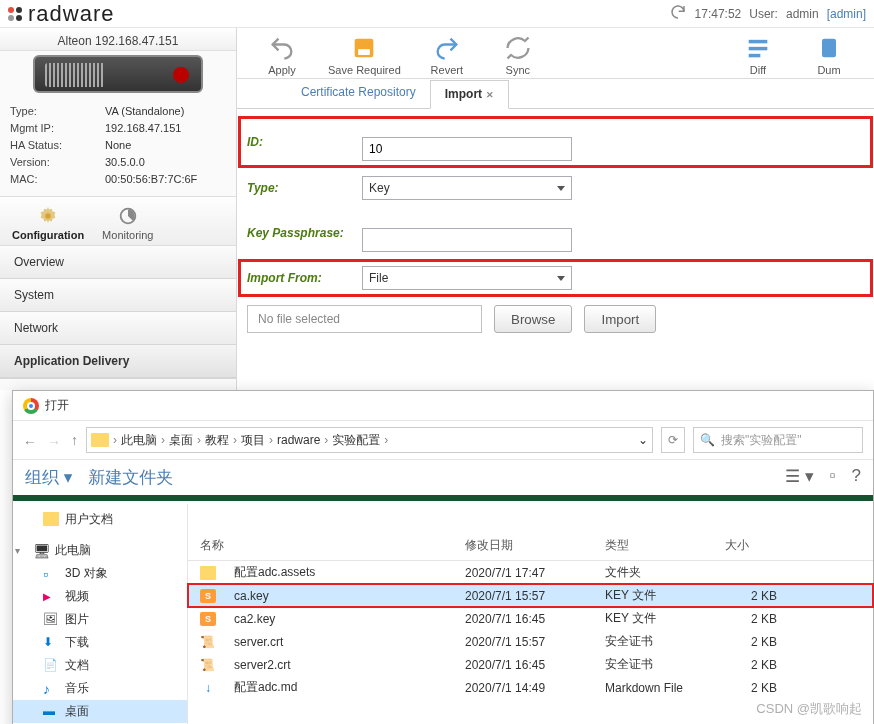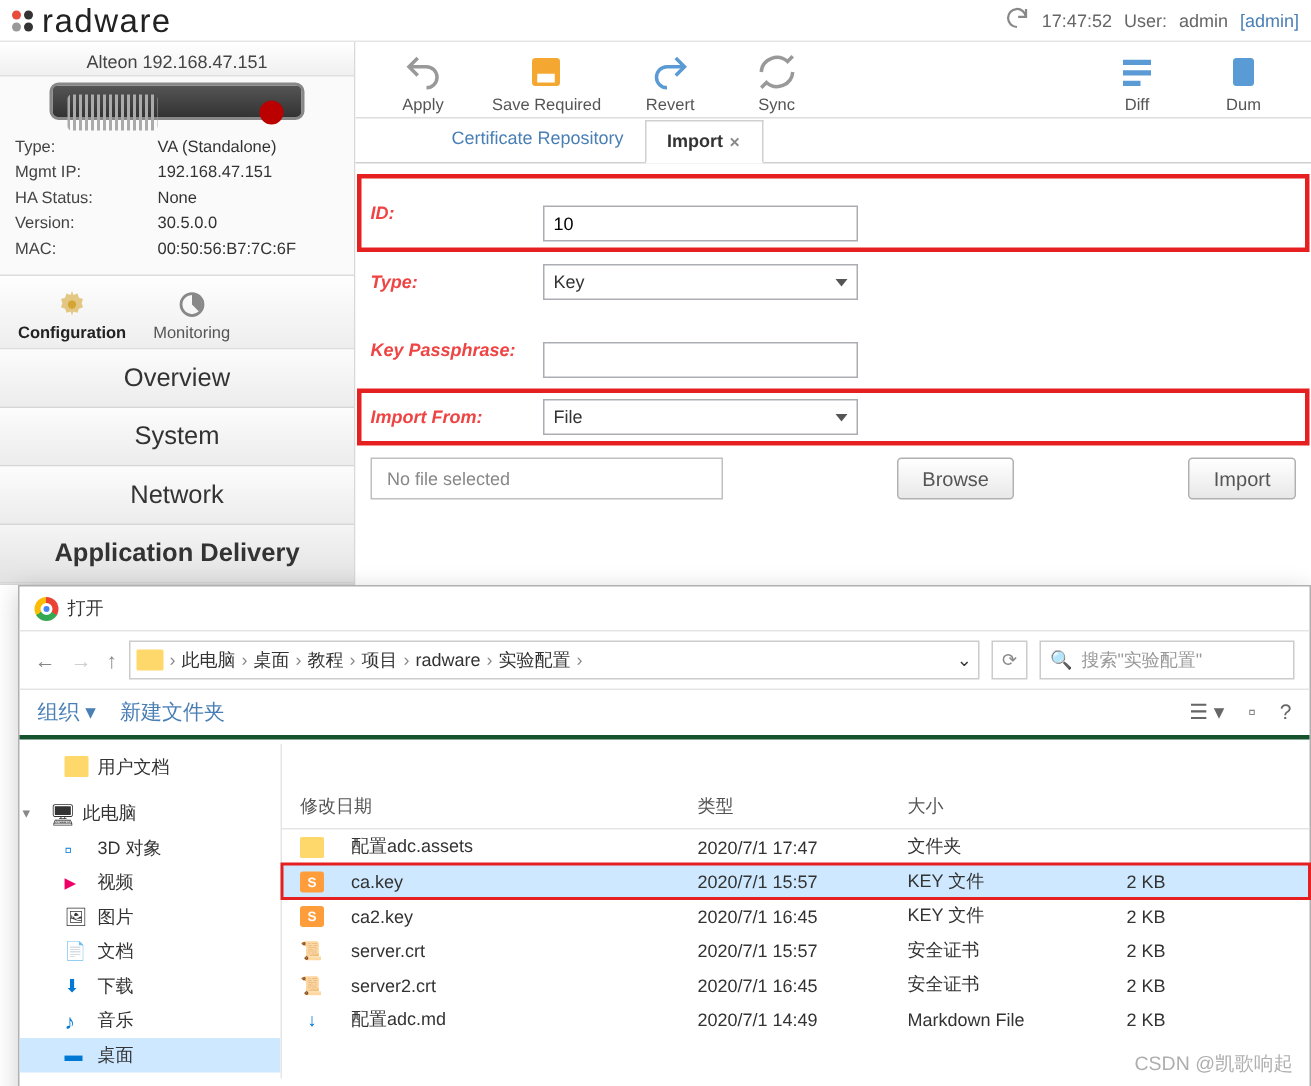--- a/index.html
+++ b/index.html
@@ -23,58 +23,58 @@
     .device-img::before { content:""; position:absolute; left:10px; top:6px; width:60px; height:24px; background:repeating-linear-gradient(90deg,#aaa 0 2px,transparent 2px 4px); border-radius:3px; }
     .device-img::after { content:""; position:absolute; right:12px; top:10px; width:16px; height:16px; background:#b00; border-radius:50%; }
     .info-table { padding: 6px 10px 8px; font-size: 11px; color: #333; }
     .info-row { display: flex; line-height: 17px; }
     .info-row .lbl { width: 95px; color: #444; }
     .mode-tabs { display: flex; gap: 18px; padding: 8px 12px 4px; background: linear-gradient(#fefefe,#eee); border-top: 1px solid #ddd; border-bottom: 1px solid #ddd; }
     .mode-tab { text-align: center; font-size: 11px; color: #555; cursor: pointer; }
     .mode-tab.active { color: #222; font-weight: bold; }
     .mode-tab .micon { width: 22px; height: 22px; margin: 0 auto 2px; }
     .nav-section { border-bottom: 1px solid #d6d6d6; }
-    .nav-item { padding: 9px 24px; background: linear-gradient(#fcfcfc,#ececec); cursor: pointer; font-size: 17px; color: #333; border-bottom: 1px solid #d6d6d6; text-align: center; }
+    .nav-item { padding: 9px 14px; background: linear-gradient(#fcfcfc,#ececec); cursor: pointer; font-size: 12px; color: #333; border-bottom: 1px solid #d6d6d6; }
     .nav-item.active { font-weight: bold; background: linear-gradient(#f5f5f5,#e2e2e2); }
     
     
     .content { flex: 1; background: #fff; position: relative; }
     .toolbar { display: flex; gap: 21px; padding: 6px 20px 2px; border-bottom: 1px solid #ddd; }
     .tbtn { text-align: center; font-size: 11px; color: #555; cursor: pointer; min-width: 50px; }
     .tbtn .ticon { width: 28px; height: 28px; margin: 0 auto 2px; }
     .subtabs { display: flex; padding-left: 50px; border-bottom: 1px solid #d0d0d0; line-height: 26px; font-size: 12px; }
     .subtab { padding: 0 14px; color: #4a7fb5; cursor: pointer; }
     .subtab.active { border: 1px solid #d0d0d0; border-bottom: 1px solid #fff; font-weight: bold; color: #333; position: relative; top: 1px; }
     .subtab .close { font-size: 9px; color: #888; margin-left: 4px; }
     
     .form-area { padding: 14px 10px; }
     .form-row { display: flex; align-items: center; margin-bottom: 14px; }
-    .form-row label { width: 115px; color: #ef4444; font-weight: bold; font-style: italic; }
+    .form-row label { width: 115px; color: #4d7c0f; font-weight: bold; font-style: italic; }
     .form-row input[type=text] { width: 210px; height: 24px; border: 1px solid #abadb3; padding: 0 6px; font-size: 12px; margin-top: 14px; }
     .select-box { width: 210px; height: 24px; border: 1px solid #abadb3; display: flex; align-items: center; padding: 0 6px; justify-content: space-between; background: #fff; }
     .select-box .arrow { width: 0; height: 0; border-left: 4px solid transparent; border-right: 4px solid transparent; border-top: 5px solid #555; }
     .highlight-red { border: 3px solid #e62020; padding: 4px 6px; margin: -7px -9px 8px; }
     .plain-label { color: #333; font-weight: normal; font-style: normal; }
-    .file-row { display: flex; gap: 12px; align-items: center; justify-content: space-between; }
+    .file-row { display: flex; gap: 12px; align-items: center; }
     .file-empty { flex: 1; height: 28px; border: 1px solid #c0c0c0; display: flex; align-items: center; padding: 0 10px; color: #888; max-width: 235px; }
     .btn { height: 28px; padding: 0 16px; background: linear-gradient(#fff,#e8e8e8); border: 1px solid #b0b0b0; border-radius: 3px; color: #555; cursor: pointer; }
     
     
     .dialog { position: absolute; left: 12px; top: 390px; width: 862px; height: 346px; background: #fff; border: 1px solid #b0b0b0; box-shadow: 0 4px 16px rgba(0,0,0,0.2); }
     .dlg-title { padding: 6px 10px; display: flex; align-items: center; border-bottom: 1px solid #e5e5e5; }
     .chrome-icon { width: 16px; height: 16px; border-radius: 50%; background: conic-gradient(#ea4335 0 120deg,#34a853 120deg 240deg,#fbbc05 240deg); position: relative; margin-right: 6px; }
     .chrome-icon::after { content:""; position:absolute; inset:4px; background:#4285f4; border-radius:50%; border:2px solid #fff; }
     .dlg-nav { display: flex; align-items: center; padding: 6px 10px; gap: 8px; border-bottom: 1px solid #e5e5e5; }
     .nav-arrows { display: flex; gap: 10px; color: #888; font-size: 14px; }
     .breadcrumb { flex: 1; display: flex; align-items: center; height: 26px; border: 1px solid #ccc; padding: 0 4px; gap: 4px; font-size: 12px; }
     .breadcrumb .folder-ico { width: 18px; height: 14px; background: #ffd86b; border-radius: 1px; }
     .breadcrumb .sep { color: #888; }
     .refresh-sm, .search-box { height: 26px; border: 1px solid #ccc; display: flex; align-items: center; padding: 0 6px; color: #888; }
     .search-box { width: 170px; gap: 6px; }
-    .dlg-tools { display: flex; gap: 16px; padding: 6px 12px; border-bottom: 3px solid #14532d; color: #4a7fb5; font-size: 14px; }
+    .dlg-tools { display: flex; gap: 16px; padding: 6px 12px; border-bottom: 6px solid #14532d; color: #4a7fb5; font-size: 17px; }
     .dlg-tools .spacer { flex: 1; }
     .dlg-tools .ico { color: #666; }
     .dlg-body { display: flex; height: 228px; align-items: center; }
     .tree { width: 175px; border-right: 1px solid #e5e5e5; padding: 4px 0; overflow: hidden; }
     .tree-item { display: flex; align-items: center; padding: 3px 8px 3px 30px; gap: 6px; font-size: 12px; cursor: pointer; }
     .tree-item.sel { background: #cde8ff; }
     .tree-item .tico { width: 16px; height: 14px; }
     .ico-folder { background: #ffd86b; border-radius: 1px; }
     .ico-pc::before { content:"🖥"; font-size: 14px; }
     .ico-3d::before { content:"▫"; color:#0078d4; font-size:14px; }
@@ -328,38 +328,39 @@
         </div>
       <div class="tree-item">
           <span class="tico ico-video"></span>
           <span>视频</span>
         </div>
       <div class="tree-item">
           <span class="tico ico-pic"></span>
           <span>图片</span>
         </div>
       <div class="tree-item">
+          <span class="tico ico-dl"></span>
+          <span>下载</span>
+        </div>
+      <div class="tree-item">
           <span class="tico ico-doc"></span>
           <span>文档</span>
-        </div>
-      <div class="tree-item">
-          <span class="tico ico-dl"></span>
-          <span>下载</span>
         </div>
       <div class="tree-item">
           <span class="tico ico-music"></span>
           <span>音乐</span>
         </div>
       <div class="tree-item sel">
           <span class="tico ico-desk"></span>
           <span>桌面</span>
         </div>
     </div>
     <div class="file-list">
       <div class="fl-head">
+        <div>名称</div>
           <div>修改日期</div>
           <div>类型</div>
           <div>大小</div>
       </div>
       <div class="fl-row">
           <div>
             <span class="fico fico-folder"></span>
             <span>配置adc.assets</span>
           </div>
           <div>2020/7/1 17:47</div>

